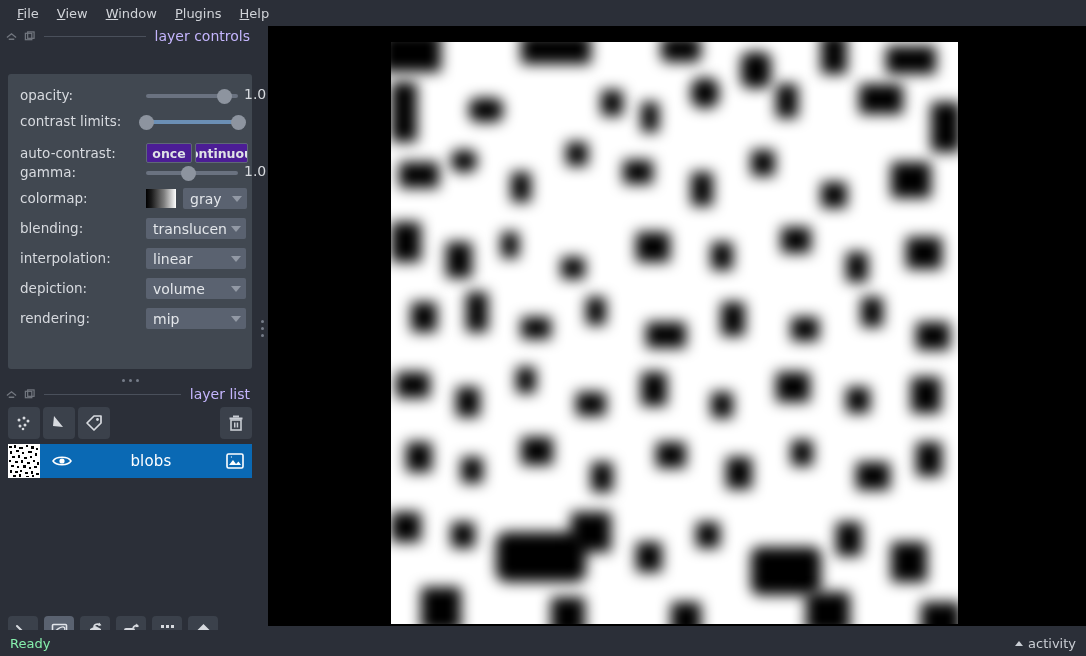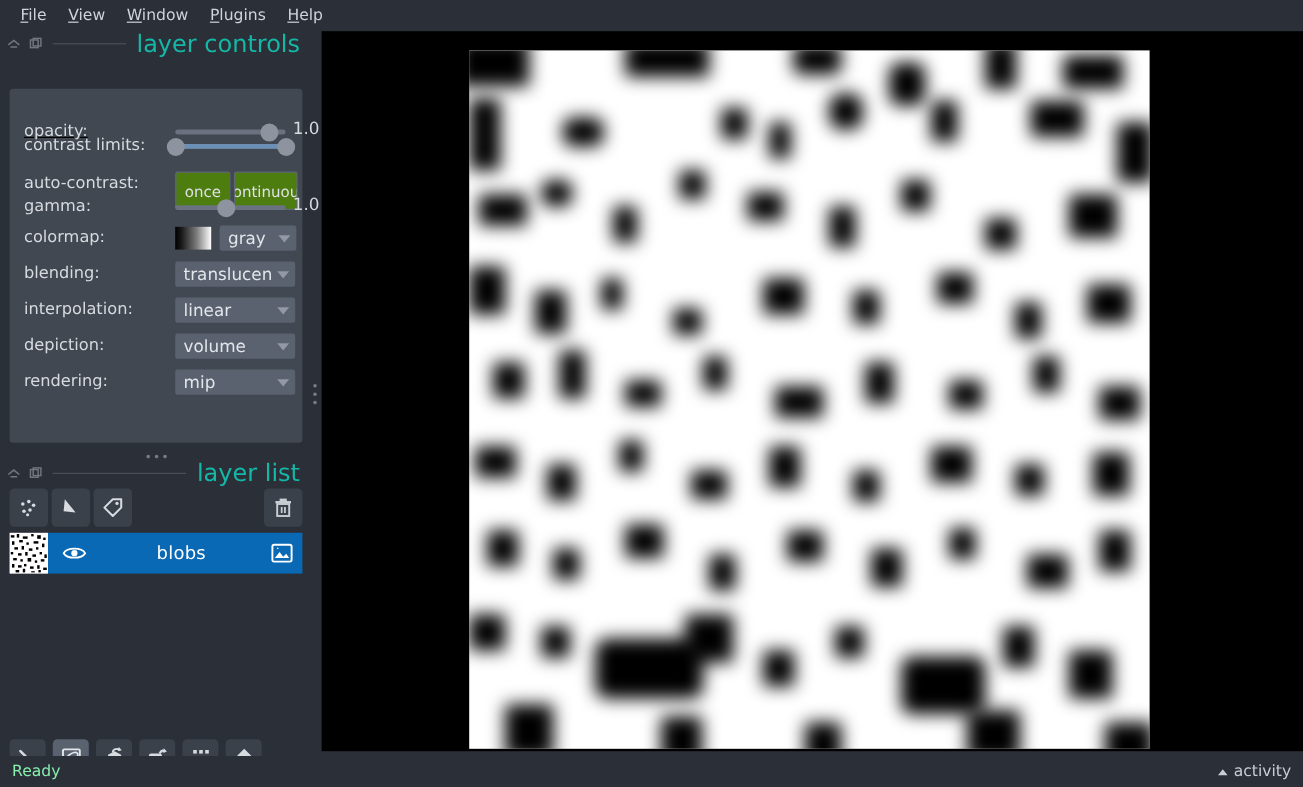--- a/index.html
+++ b/index.html
@@ -53,22 +53,22 @@
     opacity: .5;
     display: block;
   }
   .dock-rule {
     flex: 1;
     height: 1px;
     background: #4a505b;
     margin: 0 9px;
   }
   .dock-title {
-    color: #14b8a6;
-    font-size: 20px;
+    color: #c4b5fd;
+    font-size: 14px;
     padding-right: 4px;
     white-space: nowrap;
   }
 
   
   #controls-frame {
     position: absolute;
     left: 8px; top: 48px;
     width: 244px; height: 295px;
     background: #414851;
@@ -121,31 +121,32 @@
     left: 100px; top: 2px;
     color: #d7dadf;
     font-size: 14px;
     white-space: nowrap;
   }
 
   
   .pushbtn {
     position: absolute;
     top: 1px;
-    height: 32px;
-    background: #4d7c0f;
+    height: 20px;
+    background: #4c1d95;
     border: 1px solid #5f6876;
     border-radius: 2px;
     color: #dfe2e6;
     font-size: 12.5px;
     display: flex;
     align-items: center;
     justify-content: center;
     overflow: hidden;
     white-space: nowrap;
+    font-weight: bold;
   }
 
   
   .combo {
     position: absolute;
     left: 2px; top: 1px;
     width: 100px; height: 21px;
     background: #5a6270;
     border-radius: 2px;
     display: flex;
@@ -363,21 +364,21 @@
         <rect x="1.5" y="2.5" width="7" height="7" stroke="#b9bec6" stroke-width="1.3" fill="none"></rect>
         <rect x="4" y="1" width="7" height="7" stroke="#b9bec6" stroke-width="1.3" fill="none"></rect>
       </svg>
     </div>
     <div class="dock-rule"></div>
     <div class="dock-title">layer controls</div>
   </div>
 
   <div id="controls-frame">
 
-    <div class="ctrl-row" style="top:24px;text-decoration:underline;">
+    <div class="ctrl-row" style="top:10px;">
       <div class="ctrl-label">opacity:</div>
       <div class="ctrl-field">
         <div class="slider">
           <div class="knob" style="left:calc(85% - 7px);"></div>
         </div>
         <div class="slider-val">1.0</div>
       </div>
     </div>
 
     <div class="ctrl-row" style="top:36px;">

